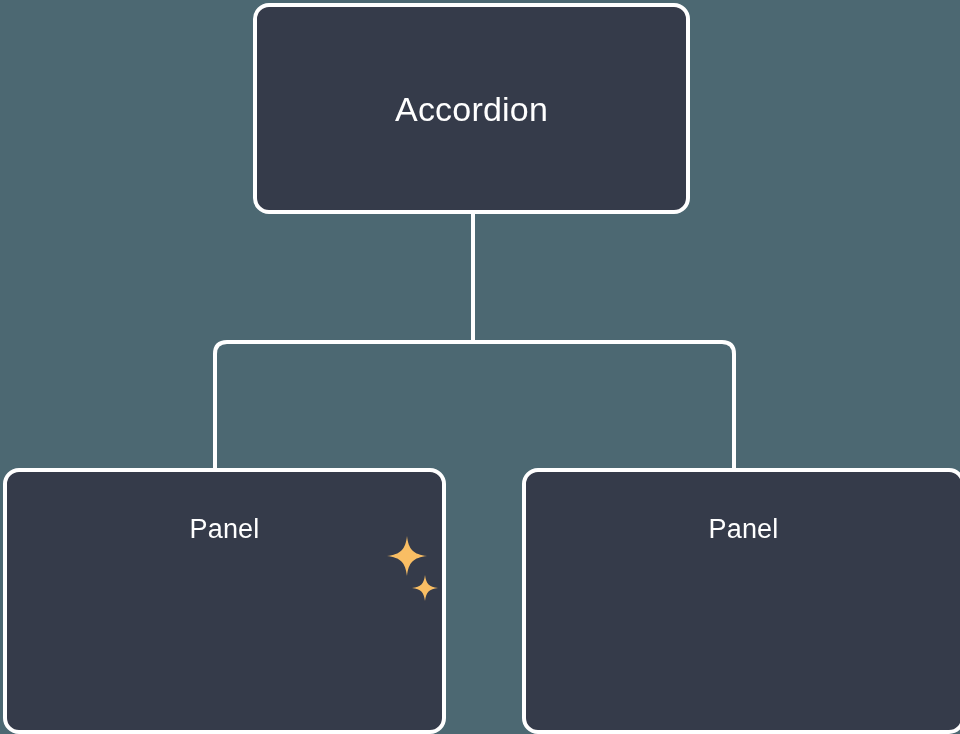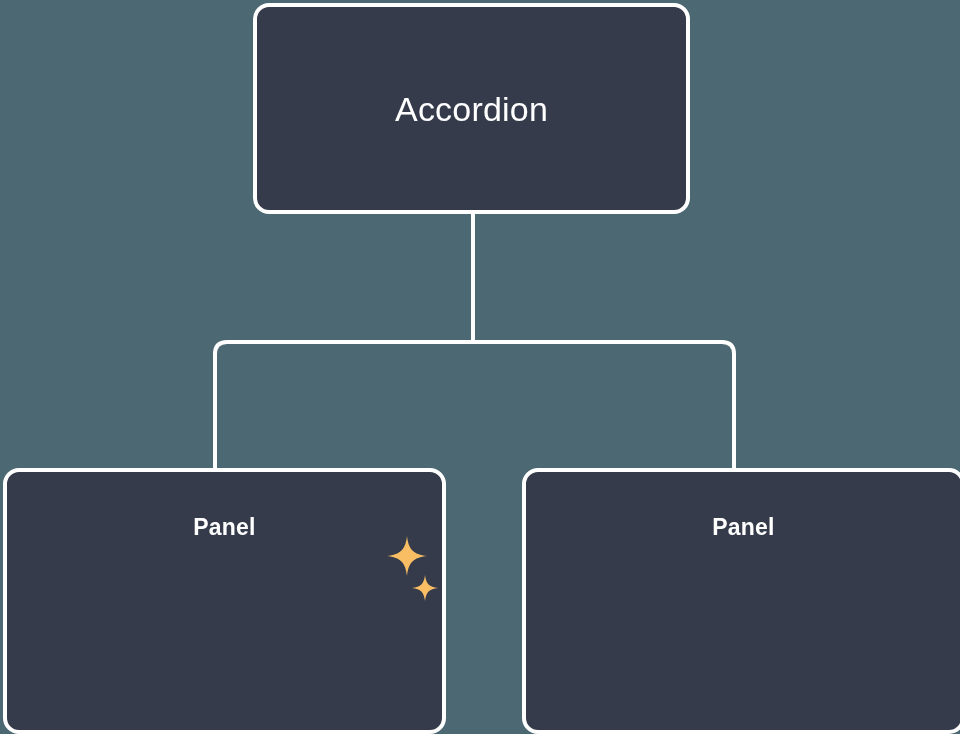--- a/index.html
+++ b/index.html
@@ -61,22 +61,21 @@
     line-height: 1;
     white-space: nowrap;
   }
 
   .node-panel {
     width: 443px;
     height: 266px;
     padding-top: 44px;
   }
   .node-panel .node-title {
-    font-size: 23px;
-    font-weight: bold;
+    font-size: 27px;
   }
 
   .node-panel-left  { left: 3px;   top: 468px; width: 443px; }
   .node-panel-right { left: 522px; top: 468px; width: 443px; }
 
   
   .pill-wrap {
     position: absolute;
     display: flex;
     align-items: stretch;

